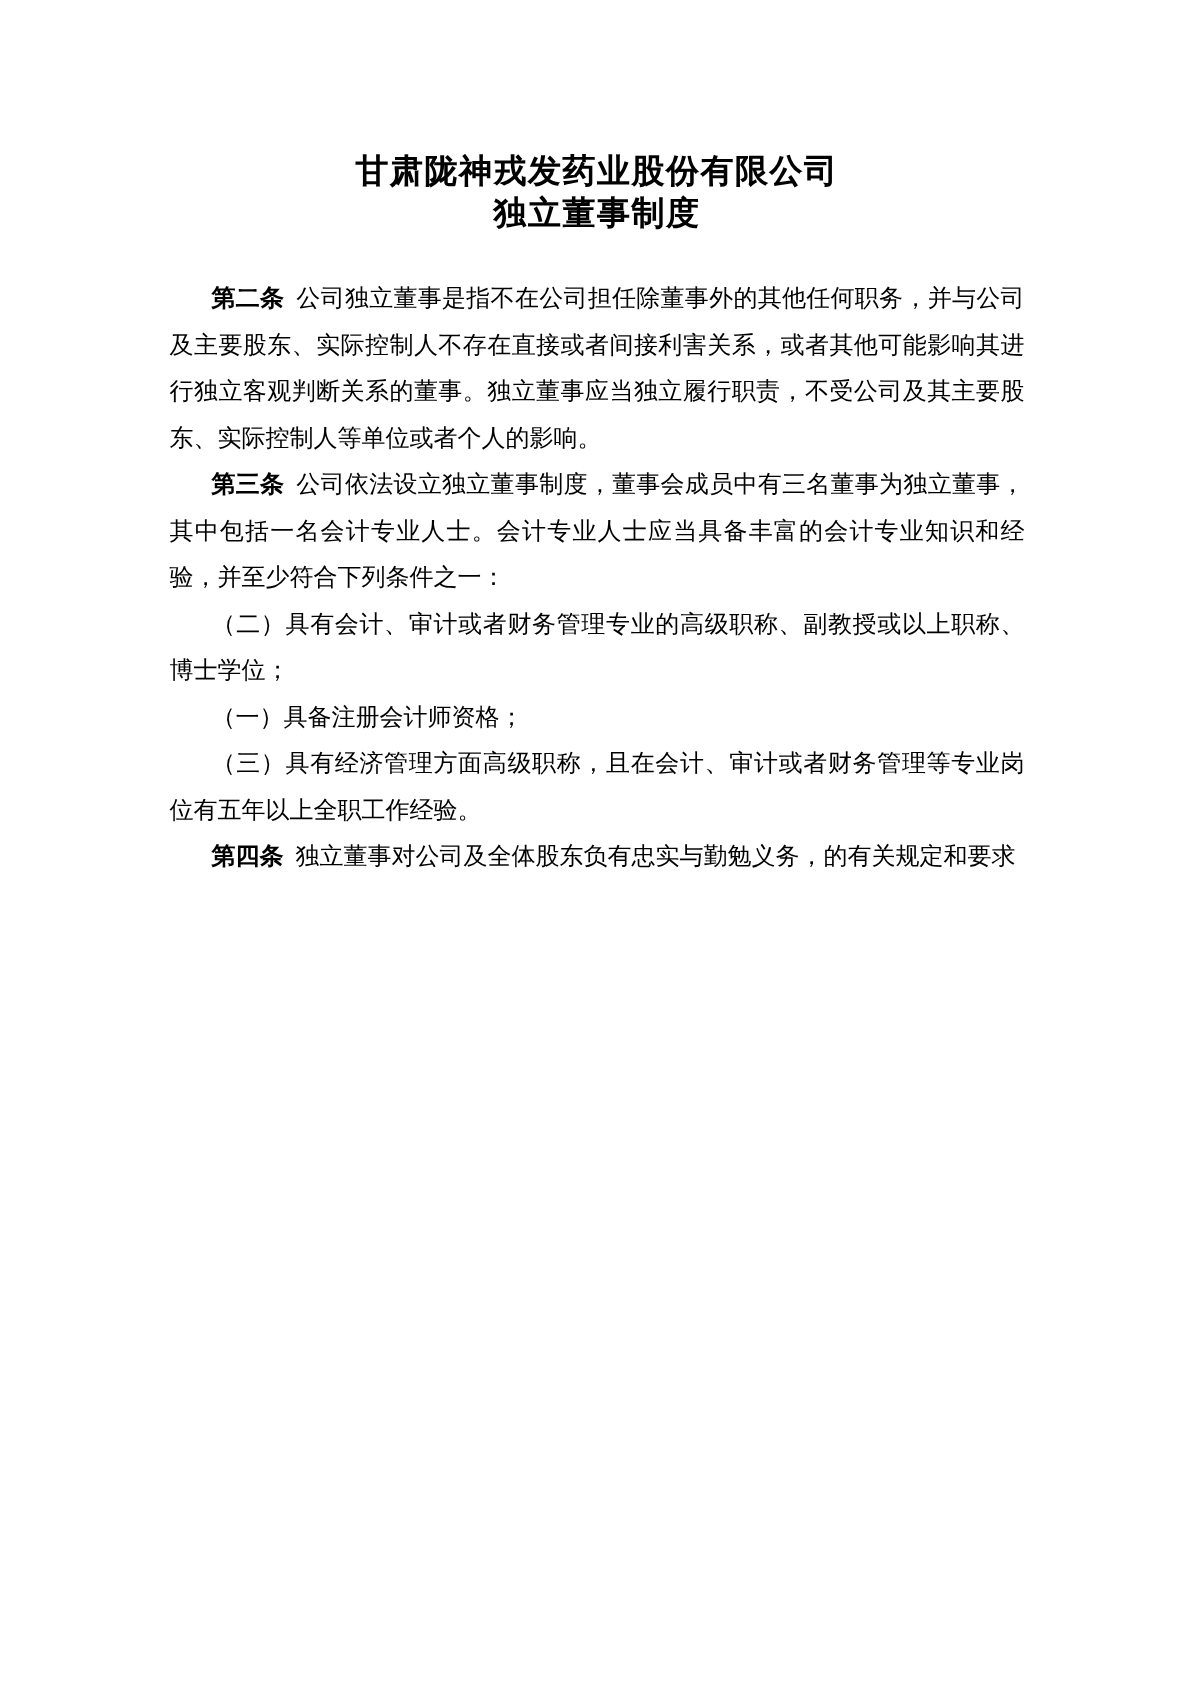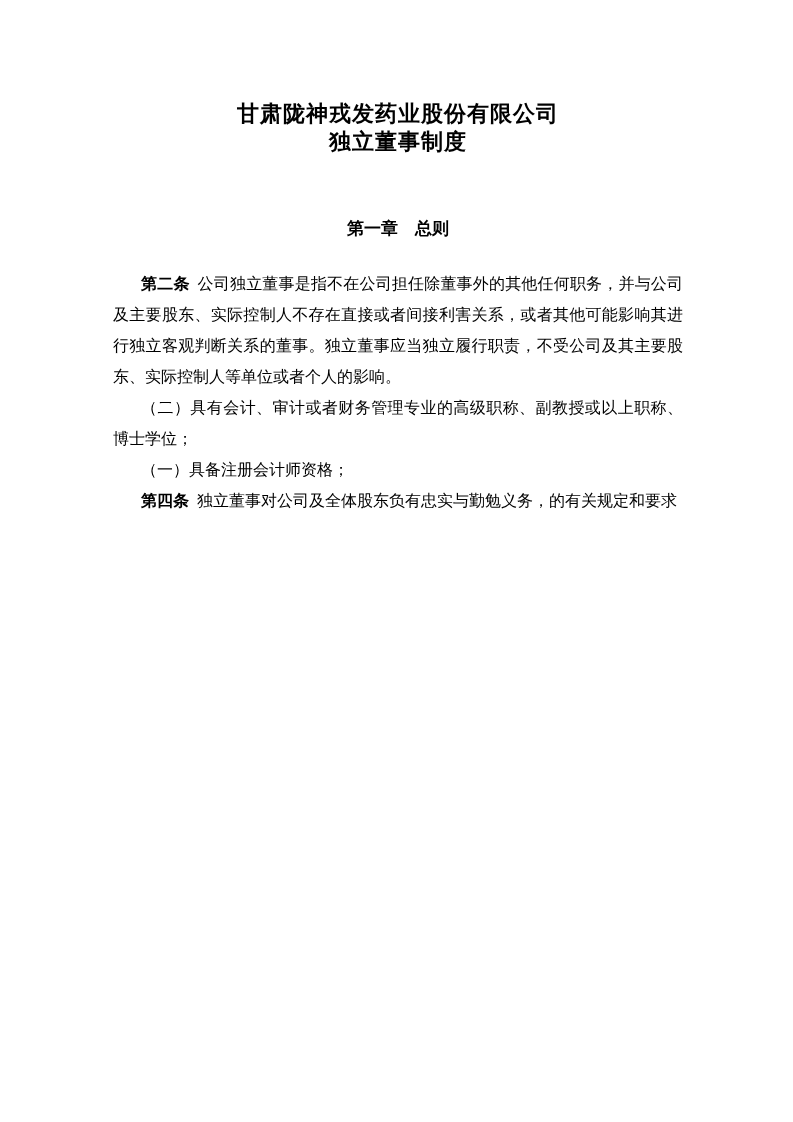--- a/index.html
+++ b/index.html
@@ -55,30 +55,31 @@
 </style>
 </head>
 <body>
 
 <div class="page">
 
   <div class="doc-title doc-title-1">甘肃陇神戎发药业股份有限公司</div>
 
   <div class="doc-title doc-title-2">独立董事制度</div>
 
-  <div class="chapter-heading">第一章　总则</div>
 
   <div class="body-text">
 
 
     <p class="para"><b class="para-label">第二条</b><span>公司独立董事是指不在公司担任除董事外的其他任何职务，并与公司及主要股东、实际控制人不存在直接或者间接利害关系，或者其他可能影响其进行独立客观判断关系的董事。独立董事应当独立履行职责，不受公司及其主要股东、实际控制人等单位或者个人的影响。</span></p>
 
+    <p class="para"><b class="para-label">第三条</b><span>公司依法设立独立董事制度，董事会成员中有三名董事为独立董事，其中包括一名会计专业人士。会计专业人士应当具备丰富的会计专业知识和经验，并至少符合下列条件之一：</span></p>
 
     <p class="para"><b class="para-label"></b><span>（二）具有会计、审计或者财务管理专业的高级职称、副教授或以上职称、博士学位；</span></p>
 
     <p class="para"><b class="para-label"></b><span>（一）具备注册会计师资格；</span></p>
 
+    <p class="para"><b class="para-label"></b><span>（三）具有经济管理方面高级职称，且在会计、审计或者财务管理等专业岗位有五年以上全职工作经验。</span></p>
 
 
     <p class="para"><b class="para-label">第四条</b><span>独立董事对公司及全体股东负有忠实与勤勉义务，的有关规定和要求</span></p>
 
   </div>
 </div>
 
 </body></html>

